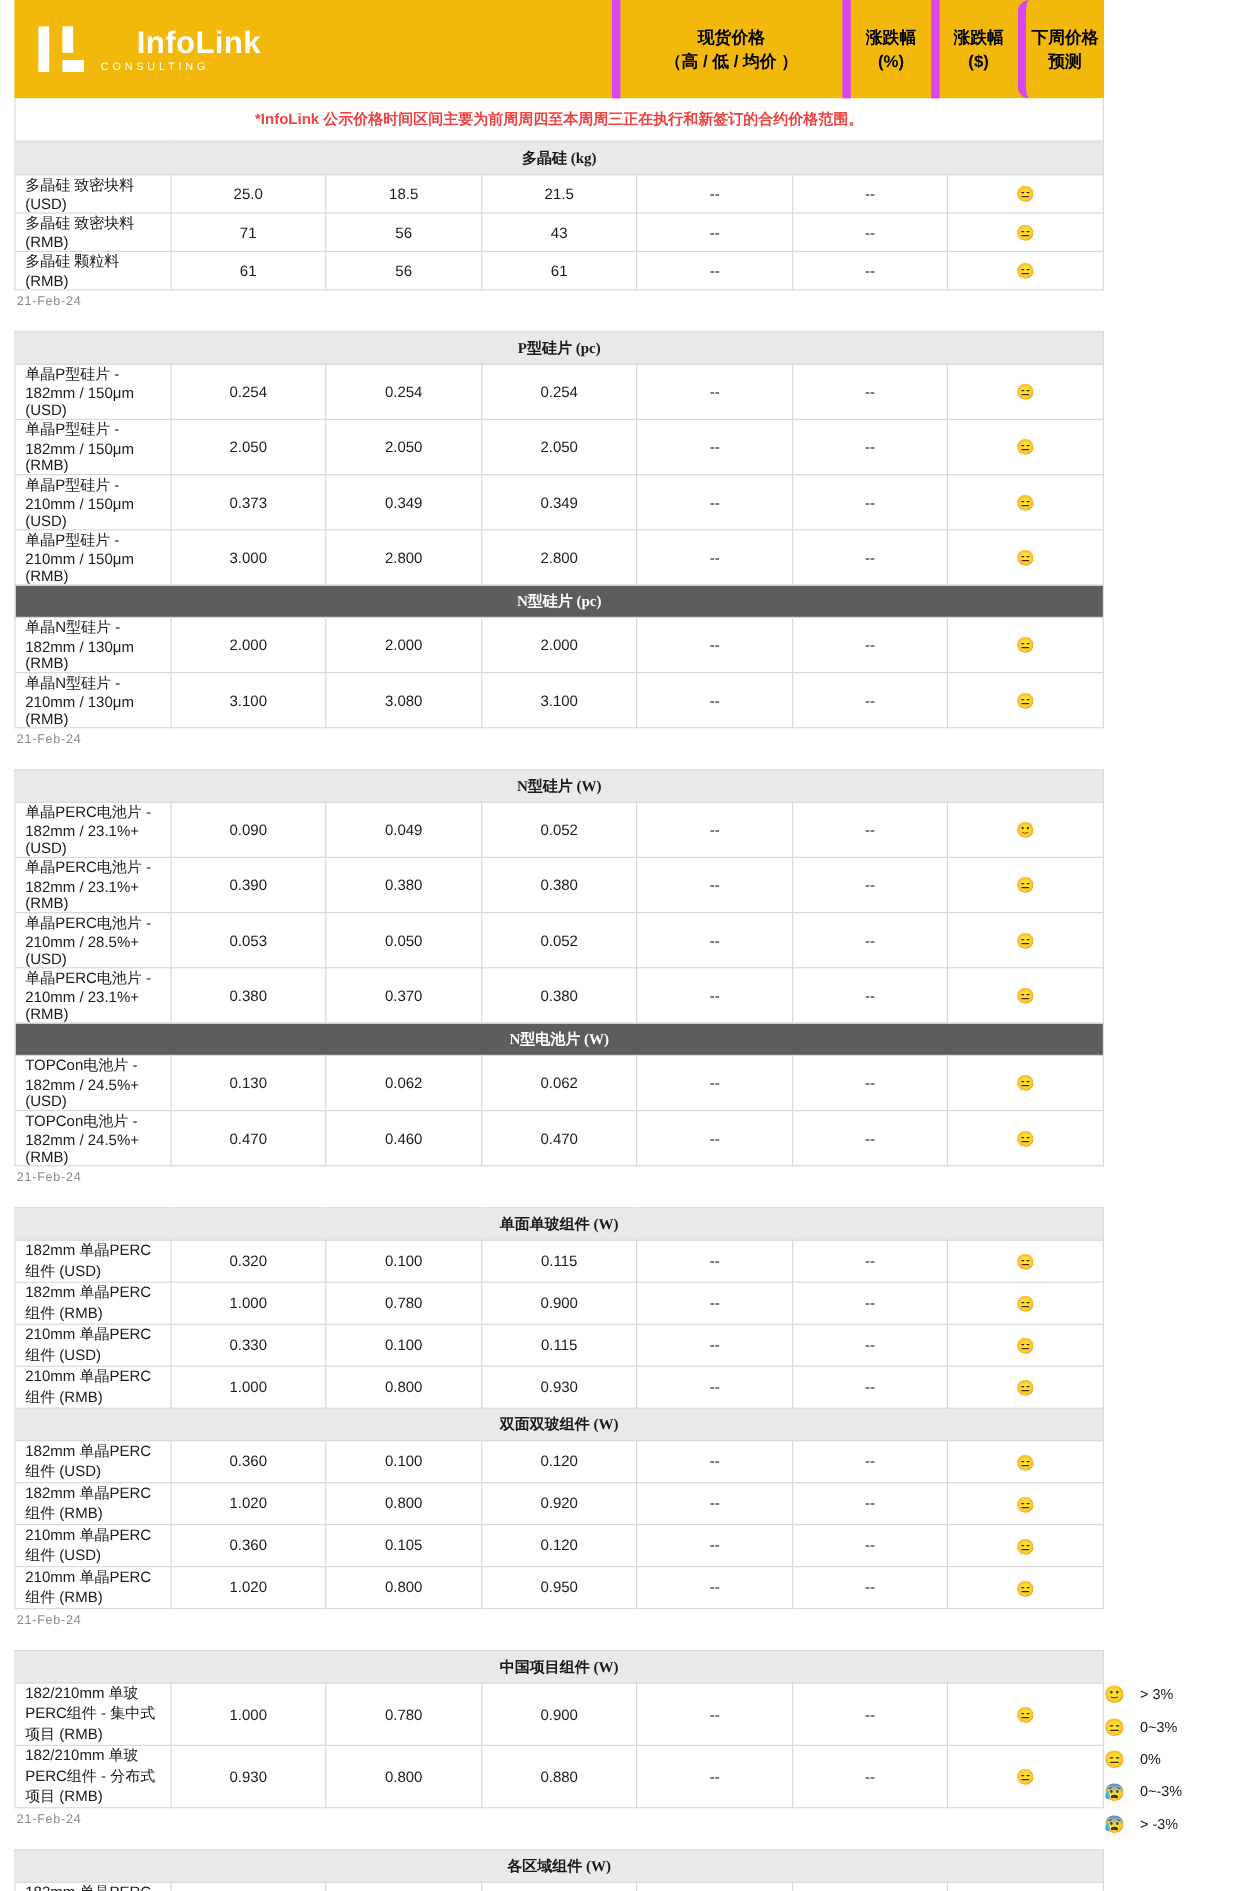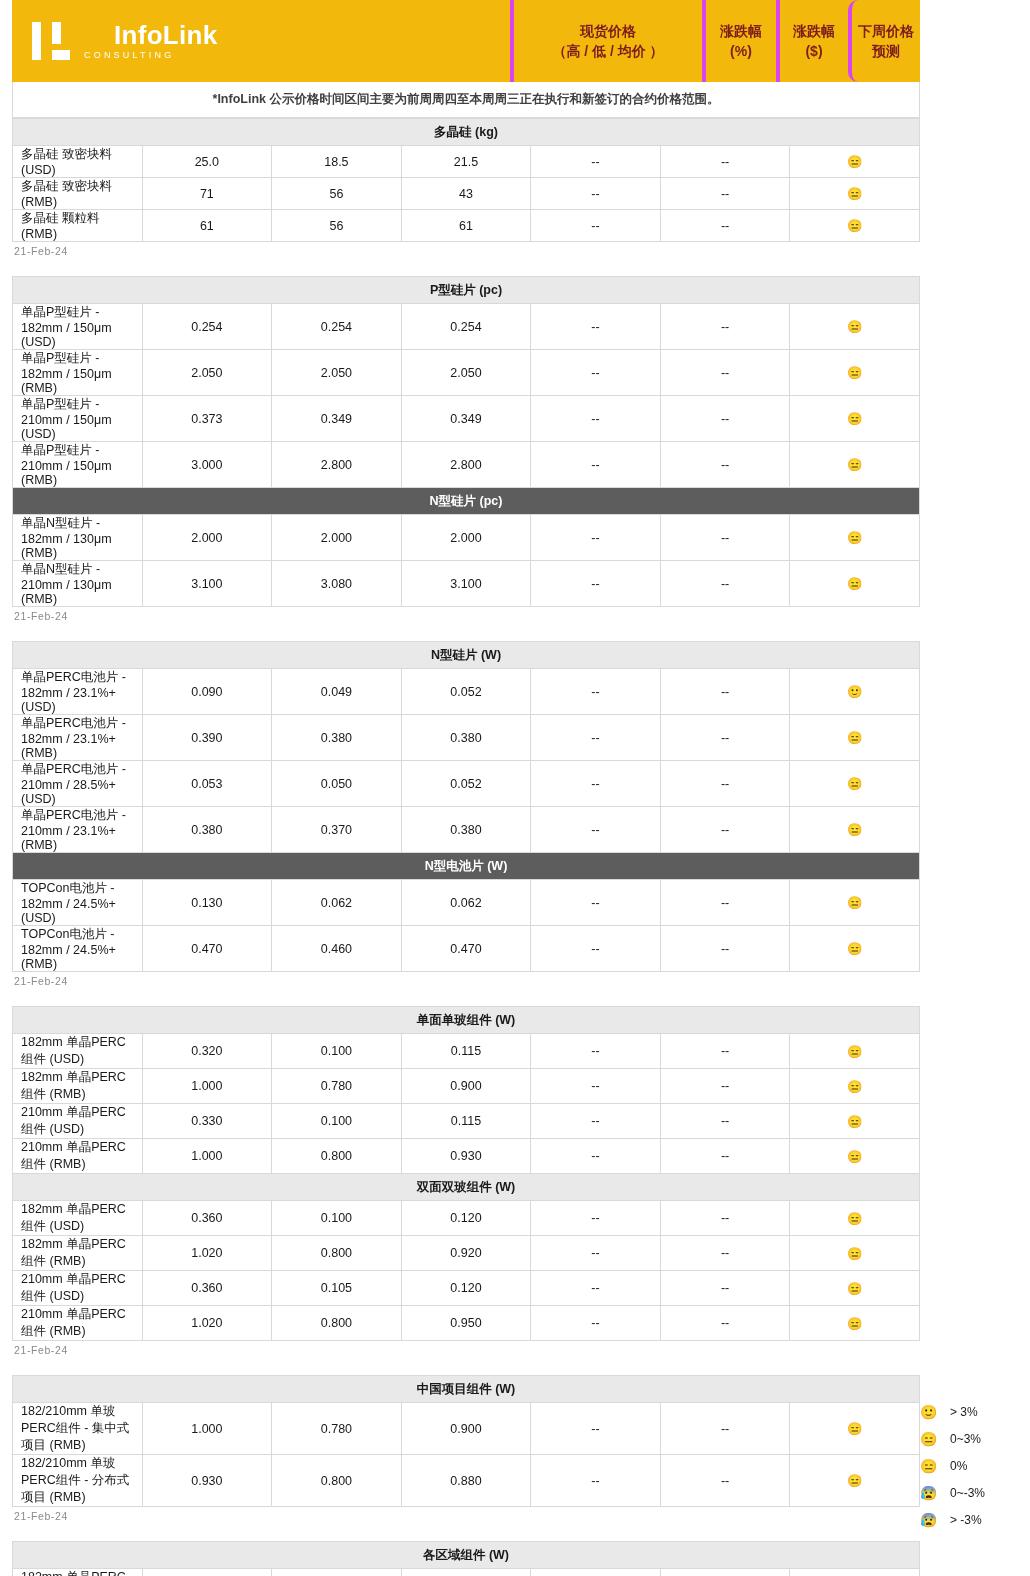--- a/index.html
+++ b/index.html
@@ -57,37 +57,37 @@
     margin-left: 32px;
   }
   .logo-text .t2 {
     font-size: 9px; color: #ffffff; letter-spacing: 3.2px;
     margin-top: 3px; padding-left: 2px;
   }
   .hdr .h-cell {
     display: flex; flex-direction: column;
     align-items: center; justify-content: center;
     text-align: center;
-    font-size: 14px; font-weight: bold; color: #7f1d1d;
+    font-size: 14px; font-weight: bold; color: #000000;
     line-height: 1.45;
-    border-left: 4px solid #d946ef;
+    border-left: 7px solid #d946ef;
   }
   .h-spot { width: 192px; }
   .h-pct  { width: 74px; }
   .h-usd  { width: 72px; }
   .h-next { width: 72px; border-radius: 10px; }
 
   
   .note {
     width: 908px;
     border: 1px solid #d9d9d9;
     border-top: none;
     font-size: 12.5px;
     font-weight: bold;
-    color: #404040;
+    color: #ef4444;
     text-align: center;
     padding: 9px 4px;
     background: #fff;
   }
 
   
   table.tbl {
     width: 908px;
     border-collapse: collapse;
     table-layout: fixed;
@@ -99,20 +99,21 @@
     font-size: 12.5px;
     color: #1a1a1a;
     padding: 0 8px;
   }
   td.sec {
     background: #e9e9e9;
     text-align: center;
     font-weight: bold;
     font-size: 13px;
     border-color: #d9d9d9;
+    font-family: Liberation Serif, serif;
   }
   td.sec.dark {
     background: #5d5d5d;
     color: #ffffff;
   }
   td.item { text-align: left; }
   td.num {
     text-align: center;
     font-size: 12.5px;
   }

